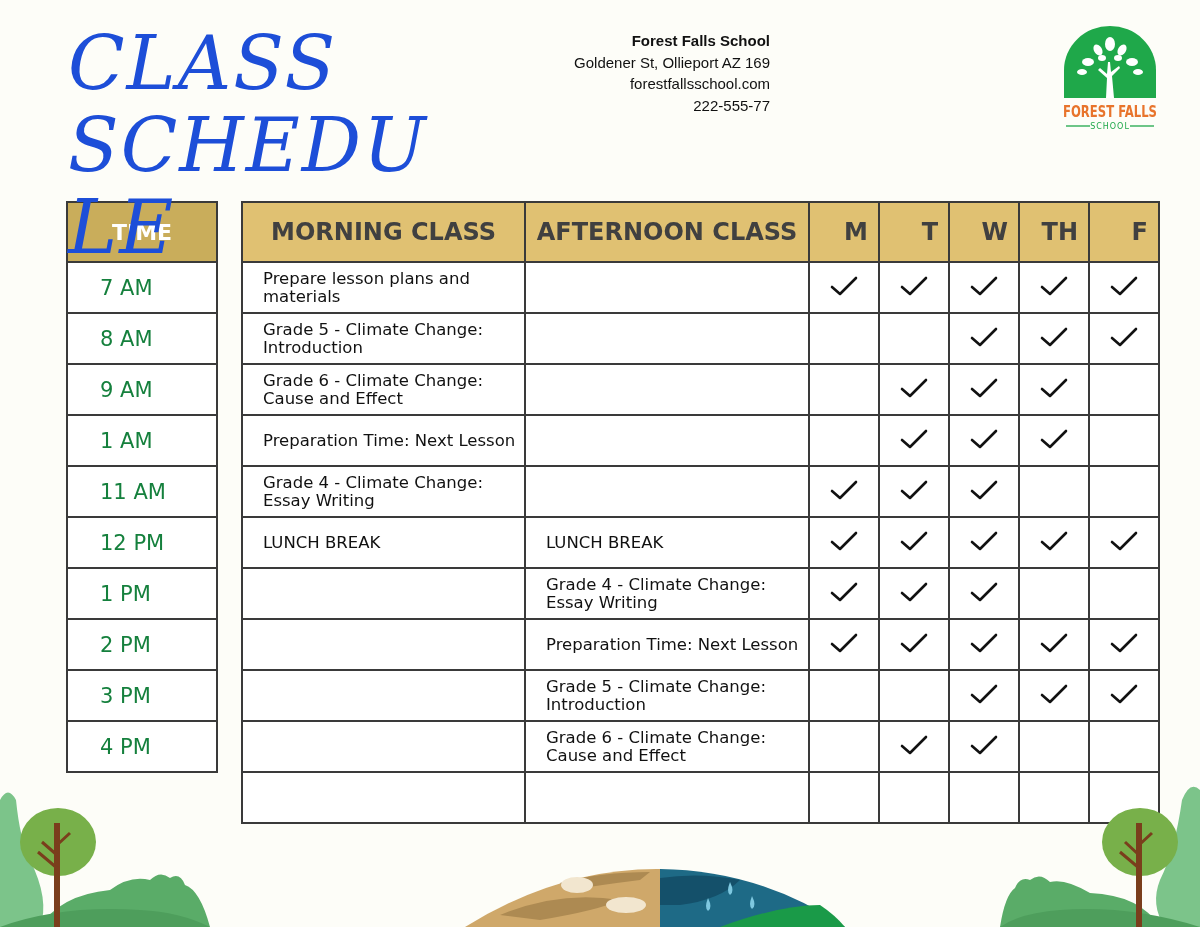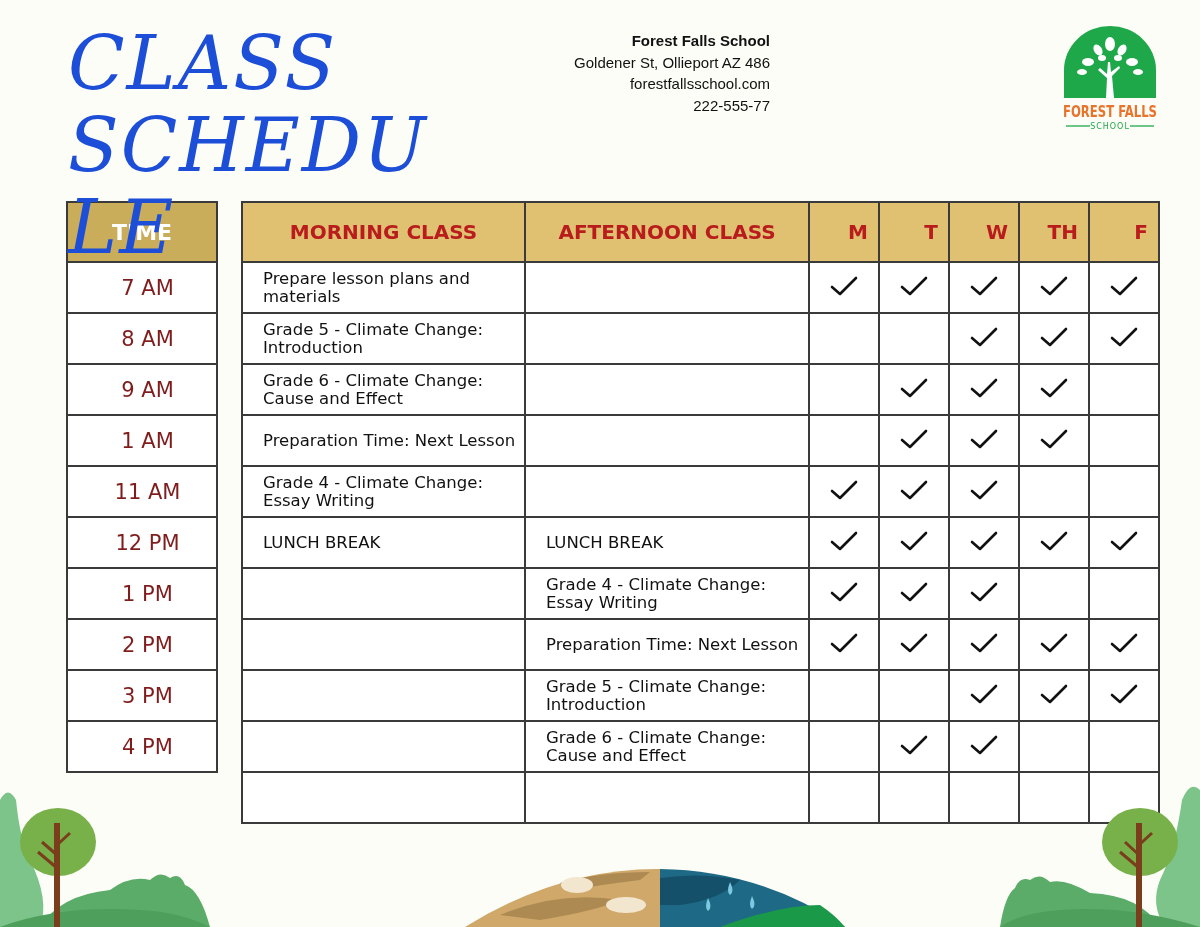--- a/index.html
+++ b/index.html
@@ -24,48 +24,48 @@
   .logo { position:absolute; left:1060px; top:26px; width:100px; height:106px;text-align:center; }
 
   table { border-collapse:collapse; position:absolute; }
   td, th { border:2px solid #3a3a3a; padding:0; }
   .time-table { left:66px; top:201px; width:152px; }
   .time-table th {
     background:#c9ad5b; color:#fff; height:58px;
     font-family:"DejaVu Sans", sans-serif; font-weight:bold; font-size:22px;
   }
   .time-table td {
-    height:49px; text-align:center; font-size:21px; color:#7f1d1d; background:#fff;
-    padding-left:11px;
+    height:49px; font-size:21px; color:#15803d; background:#fff;
+    padding-left:32px;
   }
   .main-table { left:241px; top:201px; width:917px; table-layout:fixed; }
   .main-table th {
-    background:#e0c172; color:#b91c1c; height:58px;
-    font-family:"DejaVu Sans", sans-serif; font-weight:bold; font-size:20px;
+    background:#e0c172; color:#404040; height:58px;
+    font-family:"DejaVu Sans", sans-serif; font-weight:bold; font-size:24px;
   }
   .main-table th.day { text-align:right; padding-right:10px; }
   .main-table td {
     height:49px; background:#fff; font-size:16.5px; line-height:18px;
     padding-left:20px; vertical-align:middle; color:#111;
   }
   .main-table td.aft { padding-left:20px; }
   .main-table td.chk { padding:0; text-align:center; }
   .check { display:inline-block; width:30px; height:22px; }
   .check svg { width:30px; height:22px; }
 
   .scenery { position:absolute; left:0; top:0; width:1200px; height:927px; pointer-events:none; }
 </style>
 </head>
 <body>
 
 <h1 class="title"><span>CLASS</span><br><span>SCHEDU</span><br><span>LE</span></h1>
 
 <div class="school-info">
   <div class="name">Forest Falls School</div>
-  <div>Goldener St, Ollieport AZ 486</div>
+  <div>Goldener St, Ollieport AZ 169</div>
   <div>forestfallsschool.com</div>
   <div>222-555-77</div>
 </div>
 
 <div class="logo">
   <svg viewBox="0 0 100 106" width="100" height="106">
     <path d="M4 72 L4 44 A46 44 0 0 1 96 44 L96 72 Z" fill="#1fa84a"></path>
     <path d="M46 72 L47 52 L38 44 L40 42 L47 48 L48 36 L50 36 L51 46 L59 40 L60 42 L52 50 L54 72 Z" fill="#fff"></path>
     <ellipse cx="50" cy="18" rx="5" ry="7" fill="#fff"></ellipse>
     <ellipse cx="38" cy="24" rx="4" ry="6" fill="#fff" transform="rotate(-30 38 24)"></ellipse>

